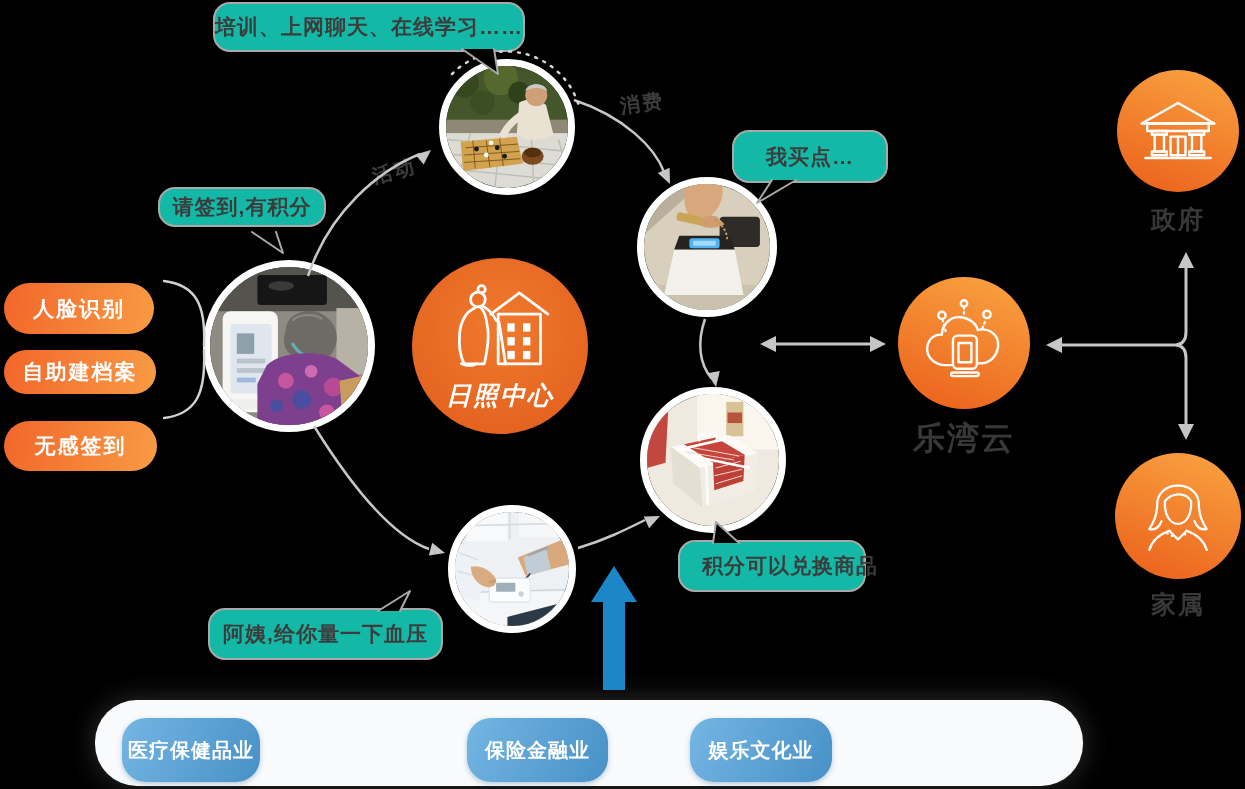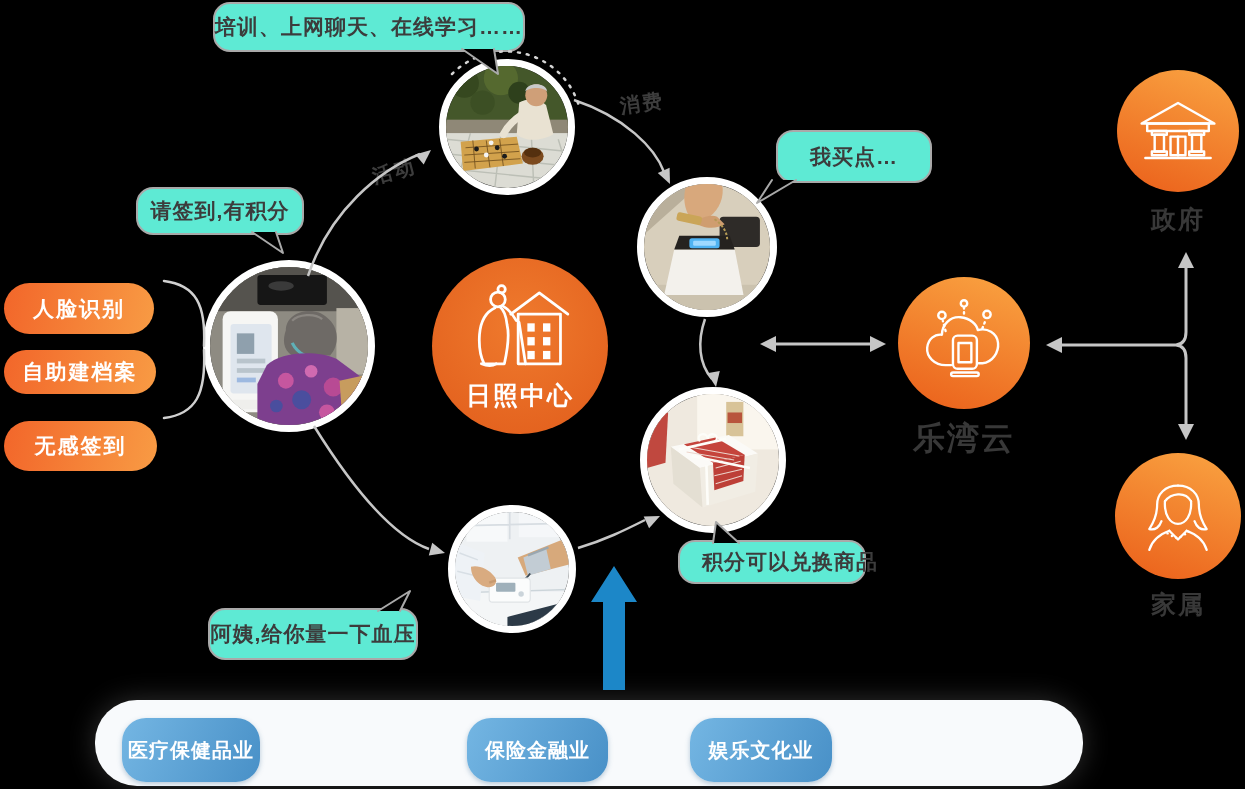--- a/index.html
+++ b/index.html
@@ -1,19 +1,19 @@
 <!DOCTYPE html>
 <html><head>
 <meta charset="utf-8">
 <style>
   html,body{margin:0;padding:0;background:#000;}
   .canvas{position:relative;width:1245px;height:789px;background:#000;overflow:hidden;
           font-family:"Liberation Sans","DejaVu Sans",sans-serif;}
   
-  .bubble{position:absolute;border:2px solid #a9a9a9;border-radius:17px;background:#5eead4;
+  .bubble{position:absolute;border:2px solid #a9a9a9;border-radius:17px;background:#14b8a6;
           display:flex;align-items:center;justify-content:center;z-index:4;box-sizing:border-box;}
   .bubble span{color:#3c3c3c;font-size:21px;font-weight:600;letter-spacing:1px;white-space:nowrap;}
   
   .pill-orange{position:absolute;border-radius:26px;display:flex;align-items:center;justify-content:center;
           background:linear-gradient(100deg,#f2662a 0%,#f89b44 100%);z-index:3;
           box-shadow:0 2px 6px rgba(0,0,0,.4);margin-top:28px;}
   .pill-orange span{color:#fff;font-size:21px;font-weight:700;letter-spacing:2px;}
   
   .photo{position:absolute;border-radius:50%;border:7px solid #fff;overflow:hidden;z-index:2;
          background:#222;box-sizing:border-box;}
@@ -169,21 +169,21 @@
       <path d="M66,54 C60,62 52,64 48,64" stroke="#3a4750" stroke-width="1.6" fill="none"></path>
       <rect x="30" y="58" width="36" height="21" rx="3" fill="#fbfcfc" stroke="#dfe3e6"></rect>
       <rect x="36" y="62" width="17" height="8" rx="1" fill="#9fb0ba"></rect>
       <circle cx="58" cy="72" r="2.4" fill="#cbd4da"></circle>
       <path d="M14,48 C20,46 30,50 34,56 C38,60 36,66 30,66 C22,66 14,58 14,48 Z" fill="#d9ab80"></path>
       <path d="M30,62 L36,60" stroke="#c79a6f" stroke-width="2"></path>
       <polygon points="46,92 100,78 100,100 46,100" fill="#2c3a47"></polygon>
     </svg>
   </div>
 
-  <div class="node center-node" style="left:432px;top:258px;width:176px;height:176px;">
+  <div class="node center-node" style="left:412px;top:258px;width:176px;height:176px;font-style:italic;">
     <svg width="112" height="92" viewBox="0 0 120 100">
       <g stroke="#fff" stroke-width="3" fill="none" stroke-linecap="round" stroke-linejoin="round">
         <path d="M50,36 L81,13 L112,36"></path>
         <rect x="58" y="36" width="46" height="54"></rect>
         <path d="M41,27 Q50,32 56,43"></path>
         <path d="M33,29 C22,34 17,46 16,58 C15,72 17,82 21,90 L43,90 C47,72 48,56 46,48 C45,38 42,31 38,28"></path>
         <circle cx="36" cy="20" r="8"></circle>
         <circle cx="40" cy="9" r="4"></circle>
         <line x1="59" y1="45" x2="66" y2="90"></line>
         <path d="M18,90 Q28,94 34,90"></path>
@@ -256,30 +256,30 @@
           <circle cx="54" cy="64" r="1.4"></circle>
           <circle cx="58" cy="61" r="1.4"></circle>
       </g>
     </svg>
   </div>
   <div class="node-label" style="left:1115px;top:588px;width:126px;font-size:25px;">家属</div>
 
   <div class="bubble" style="left:213px;top:2px;width:312px;height:50px;">
     <span>培训、上网聊天、在线学习……</span>
   </div>
-  <div class="bubble" style="left:136px;top:187px;width:168px;height:48px;">
+  <div class="bubble" style="left:158px;top:187px;width:168px;height:40px;">
     <span>请签到,有积分</span>
   </div>
-  <div class="bubble" style="left:732px;top:130px;width:156px;height:53px;margin-left:44px;">
+  <div class="bubble" style="left:732px;top:130px;width:156px;height:53px;">
     <span>我买点…</span>
   </div>
-  <div class="bubble" style="left:208px;top:608px;width:210px;height:52px;">
+  <div class="bubble" style="left:208px;top:608px;width:235px;height:52px;">
     <span>阿姨,给你量一下血压</span>
   </div>
-  <div class="bubble" style="left:678px;top:540px;width:188px;height:44px;padding-left:36px;">
+  <div class="bubble" style="left:678px;top:540px;width:188px;height:52px;padding-left:36px;">
     <span>积分可以兑换商品</span>
   </div>
 
   <div class="flow-label" style="left:372px;top:158px;transform:rotate(-15deg);">活动</div>
   <div class="flow-label" style="left:620px;top:90px;transform:rotate(-8deg);">消费</div>
 
   <svg class="overlay" width="1245" height="789" viewBox="0 0 1245 789">
 
     <g stroke="#c6c6c6" stroke-width="2.5" fill="none">
       <path d="M308,276 C330,210 380,170 420,154"></path>

